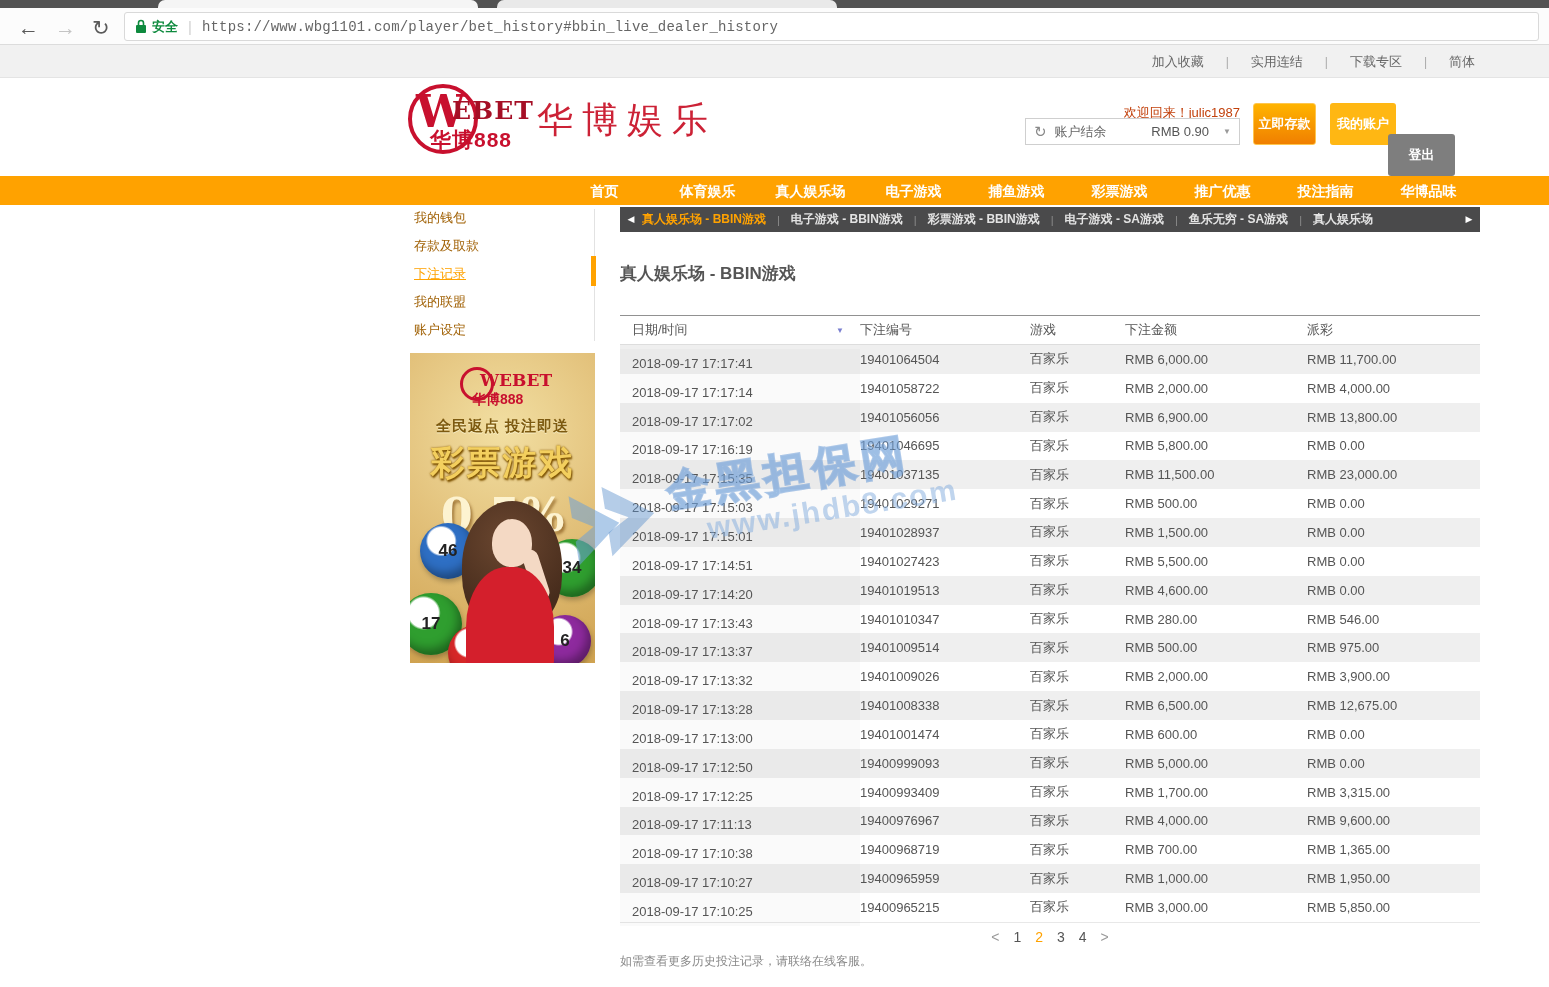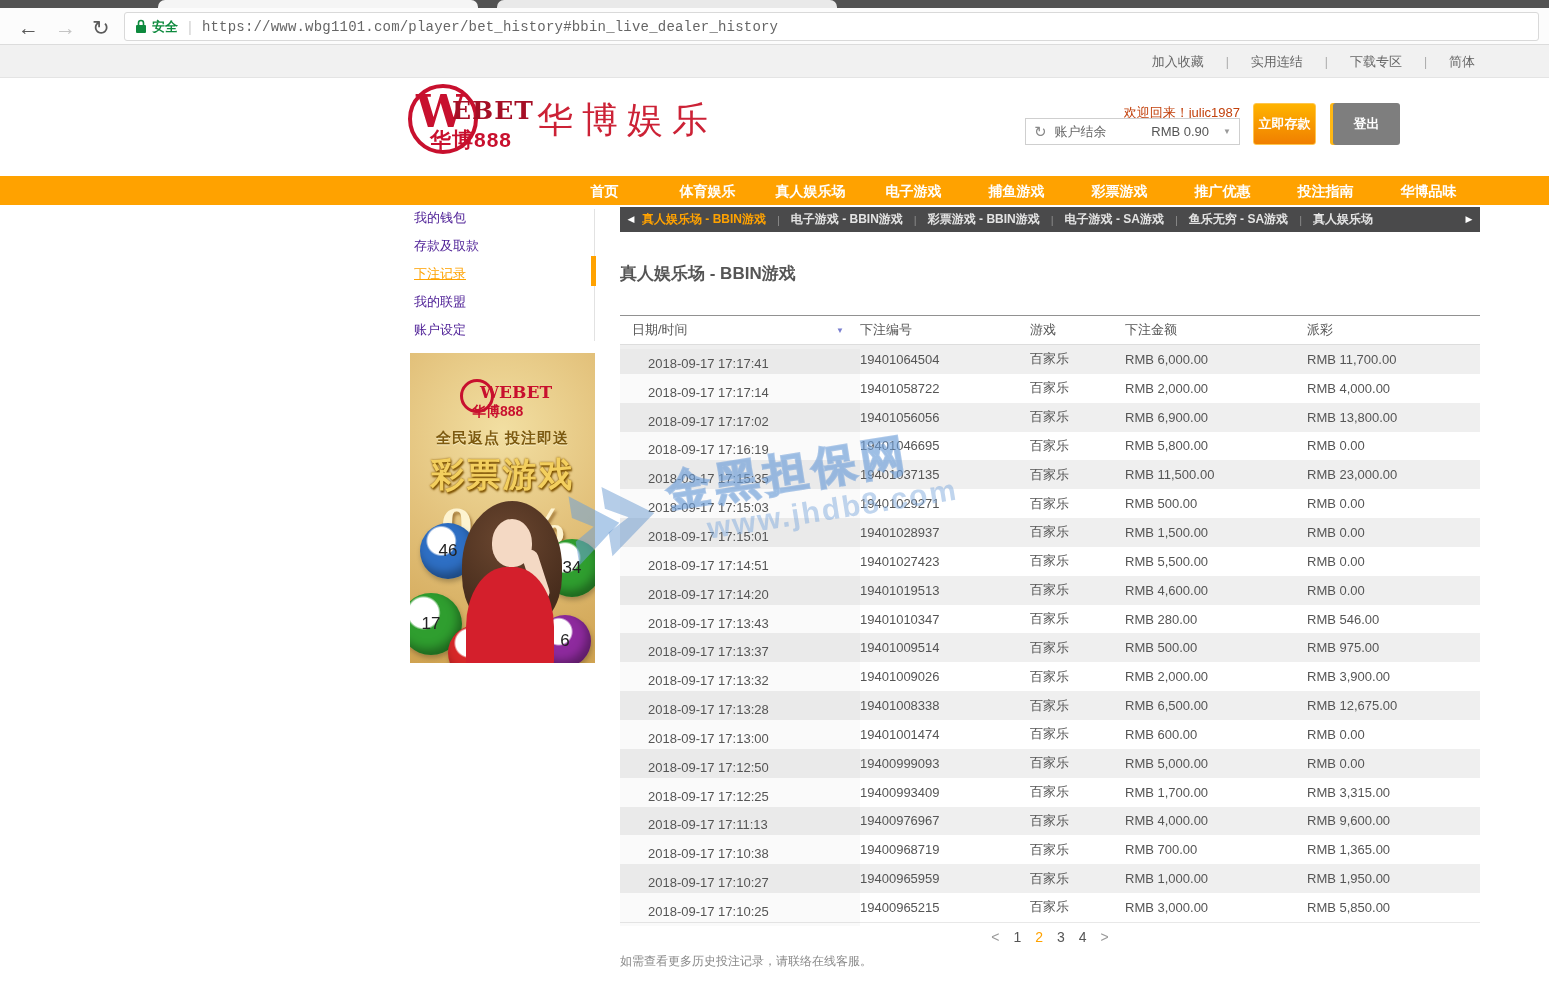--- a/index.html
+++ b/index.html
@@ -36,53 +36,53 @@
   .welcome { position:absolute; right:309px; top:26px; color:#c2410c; font-size:13px;text-align:right; }
   .balance-box { position:absolute; left:1025px; top:40px; width:215px; height:27px; background:#fff; border:1px solid #cfcfcf;
     display:flex; align-items:center; font-size:13px; color:#666; padding:0 8px; cursor:pointer; }
   .refresh-ico { color:#8a8a8a; font-size:15px; margin-right:8px; }
   .bal-value { margin-left:auto; margin-right:14px; color:#555; }
   .dd-arrow { font-size:8px; color:#999; }
   .hbtn { position:absolute; top:25px; height:42px; border-radius:3px; color:#fff; font-size:13px; font-weight:bold;
     display:flex; align-items:center; justify-content:center; cursor:pointer; }
   .btn-deposit { left:1253px; width:63px; background:linear-gradient(180deg,#ffb400,#f07f00); border:1px solid #ffc64d; }
   .btn-account { left:1330px; width:66px; background:#ffb713; }
-  .btn-logout { left:1333px; width:67px; background:#7e7e7e; }
+  .btn-logout { left:1388px; width:67px; background:#7e7e7e;margin-top:31px; }
 
   
   .mainnav { position:absolute; top:176px; left:0; width:1549px; height:29px; background:#ffa200; }
   .nav-items { position:absolute; left:553px; top:0; height:31px; display:flex; }
   .nav-item { width:103px; text-align:center; line-height:31px; color:#fff; font-size:14px; font-weight:bold; cursor:pointer; }
 
   
   .side-menu { position:absolute; left:410px; top:204px; width:180px; }
-  .side-item { height:28px; line-height:28px; font-size:13px; color:#4c1d95; padding-left:4px; cursor:pointer; }
+  .side-item { height:28px; line-height:28px; font-size:13px; color:#a16207; padding-left:4px; cursor:pointer; }
   .side-item.active { color:#ffa200; text-decoration:underline; }
   .side-divider { position:absolute; left:594px; top:209px; width:1px; height:132px; background:#e2e2e2; }
   .active-bar { position:absolute; left:591px; top:256px; width:5px; height:30px; background:#ffa200; }
 
   
   .banner { position:absolute; left:410px; top:353px; width:185px; height:310px; overflow:hidden; cursor:pointer;
     background:radial-gradient(circle at 50% 25%, #f2dfa2 0%, #e3c27c 45%, #cfa250 100%); }
-  .b-logo { position:relative; margin-top:24px; text-align:center; height:52px; }
+  .b-logo { position:relative; margin-top:12px; text-align:center; height:52px; }
   .b-circle { position:absolute; left:50px; top:2px; width:34px; height:34px; border:3px solid #c8102e; border-radius:50%; }
   .b-webet { position:absolute; left:70px; top:5px; font-family:"DejaVu Serif",serif; font-size:17px; font-weight:bold; color:#c8102e; }
   .b-888 { position:absolute; left:62px; top:26px; font-size:14px; font-weight:bold; color:#c8102e; }
   .b-line1 { text-align:center; font-size:15px; font-weight:bold; color:#7d5a10; letter-spacing:1px; text-shadow:0 1px 0 rgba(255,255,230,.6); }
   .b-line2 { text-align:center; font-size:34px; font-weight:bold; color:#f3cf5e; letter-spacing:2px; margin-top:4px;
     text-shadow:1px 2px 2px #7d5200, 0 0 2px #8a5a00; }
   .b-line3 { text-align:center; font-family:"DejaVu Serif",serif; font-size:46px; font-weight:bold; color:#fdf3d0;
     margin-top:2px; text-shadow:2px 3px 3px rgba(110,60,0,.55); }
   .girl-hair { position:absolute; left:52px; top:148px; width:100px; height:130px; border-radius:50% 50% 42% 42%;
     background:radial-gradient(circle at 45% 30%, #6b4730, #472c1c 70%); }
   .girl-face { position:absolute; left:82px; top:166px; width:40px; height:48px; border-radius:50% 50% 46% 46%; background:#f4d9c4; }
   .girl-dress { position:absolute; left:56px; top:214px; width:88px; height:100px; background:#d41f2c;
     border-radius:46% 46% 6px 6px / 60% 60% 6px 6px; }
   .girl-arm { position:absolute; left:118px; top:196px; width:16px; height:52px; background:#f4d9c4; border-radius:8px; transform:rotate(-18deg); }
-  .ball { position:absolute; border-radius:50%; text-align:center; font-weight:normal; color:#222; font-size:17px;
+  .ball { position:absolute; border-radius:50%; text-align:center; font-weight:bold; color:#222; font-size:17px;
     box-shadow:inset -4px -6px 10px rgba(0,0,0,.35), 1px 3px 5px rgba(0,0,0,.25); }
   .ball.blue   { background:radial-gradient(circle at 38% 32%, #fff 26%, #2e6fc4 30%); }
   .ball.green  { background:radial-gradient(circle at 38% 32%, #fff 26%, #2f9e2f 30%); }
   .ball.red    { background:radial-gradient(circle at 38% 32%, #fff 26%, #d62828 30%); }
   .ball.purple { background:radial-gradient(circle at 38% 32%, #fff 26%, #8e2a9e 30%); }
 
   
   .tabbar { position:absolute; left:620px; top:207px; width:860px; height:25px; background:#4a4a4b; }
   .tab-scroll { position:absolute; left:22px; right:22px; top:0; height:25px; overflow:hidden; white-space:nowrap;
     display:flex; align-items:center; }
@@ -97,21 +97,21 @@
   .page-title { position:absolute; left:620px; top:262px; font-size:17px; font-weight:bold; color:#555; }
   .btable { position:absolute; left:620px; top:315px; width:860px; }
   .thead { display:grid; grid-template-columns:240px 170px 95px 182px 173px; height:30px; align-items:center;
     border-top:1px solid #919191; border-bottom:1px solid #ddd; position:relative; }
   .hcell { font-size:13px; color:#555; }
   .hcell.c0 { padding-left:12px; }
   .sort-arrow { position:absolute; left:216px; top:11px; font-size:8px; color:#7a7fd0; cursor:pointer; }
   .trow { display:grid; grid-template-columns:240px 170px 95px 182px 173px; height:28.85px; align-items:center; }
   .trow.odd { background:#efefef; }
   .tcell { font-size:13px; color:#555; white-space:nowrap; }
-  .tcell.c0 { padding-left:28px; background:rgba(0,0,0,.018); height:100%; display:flex; align-items:center;margin-top:8px; }
+  .tcell.c0 { padding-left:12px; background:rgba(0,0,0,.018); height:100%; display:flex; align-items:center;margin-top:8px; }
   .tbody { border-bottom:1px solid #e8e8e8; }
 
   .pagination { position:absolute; left:620px; top:929px; width:860px; display:flex; justify-content:center;
     align-items:center; gap:14px; font-size:14px; }
   .pg-arrow { color:#999; cursor:pointer; }
   .pg-num { color:#555; cursor:pointer; }
   .pg-num.cur { color:#ffa200; }
   .footer-note { position:absolute; left:620px; top:953px; font-size:12px; color:#888; }
 
   

